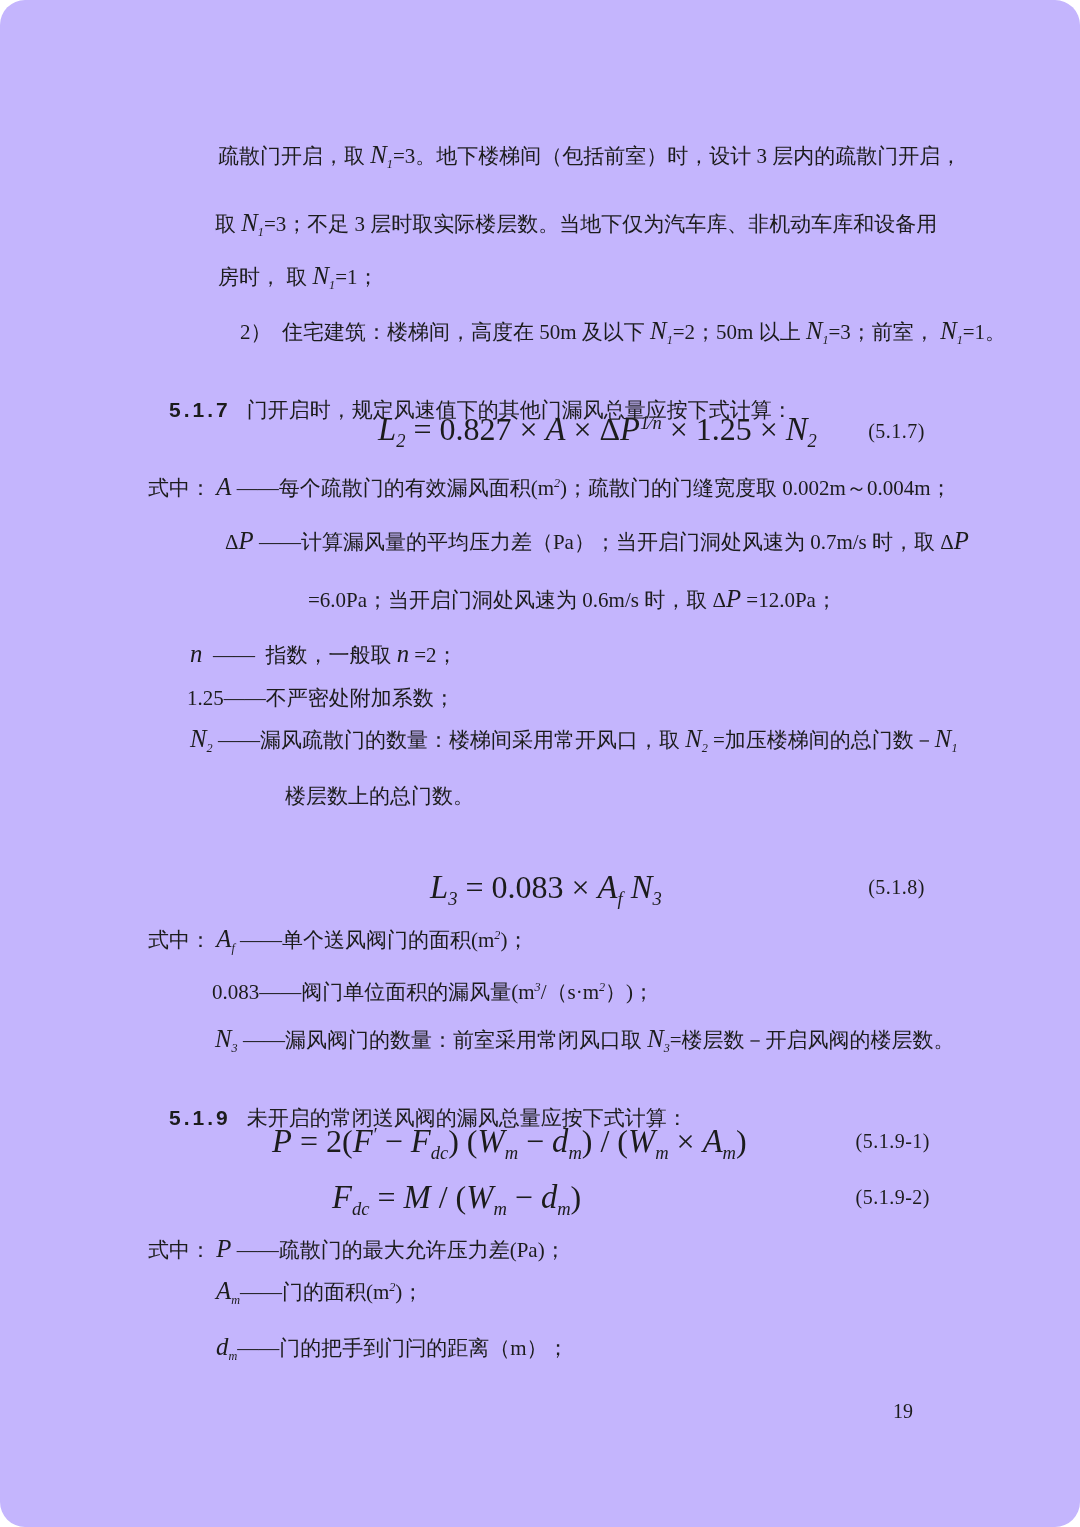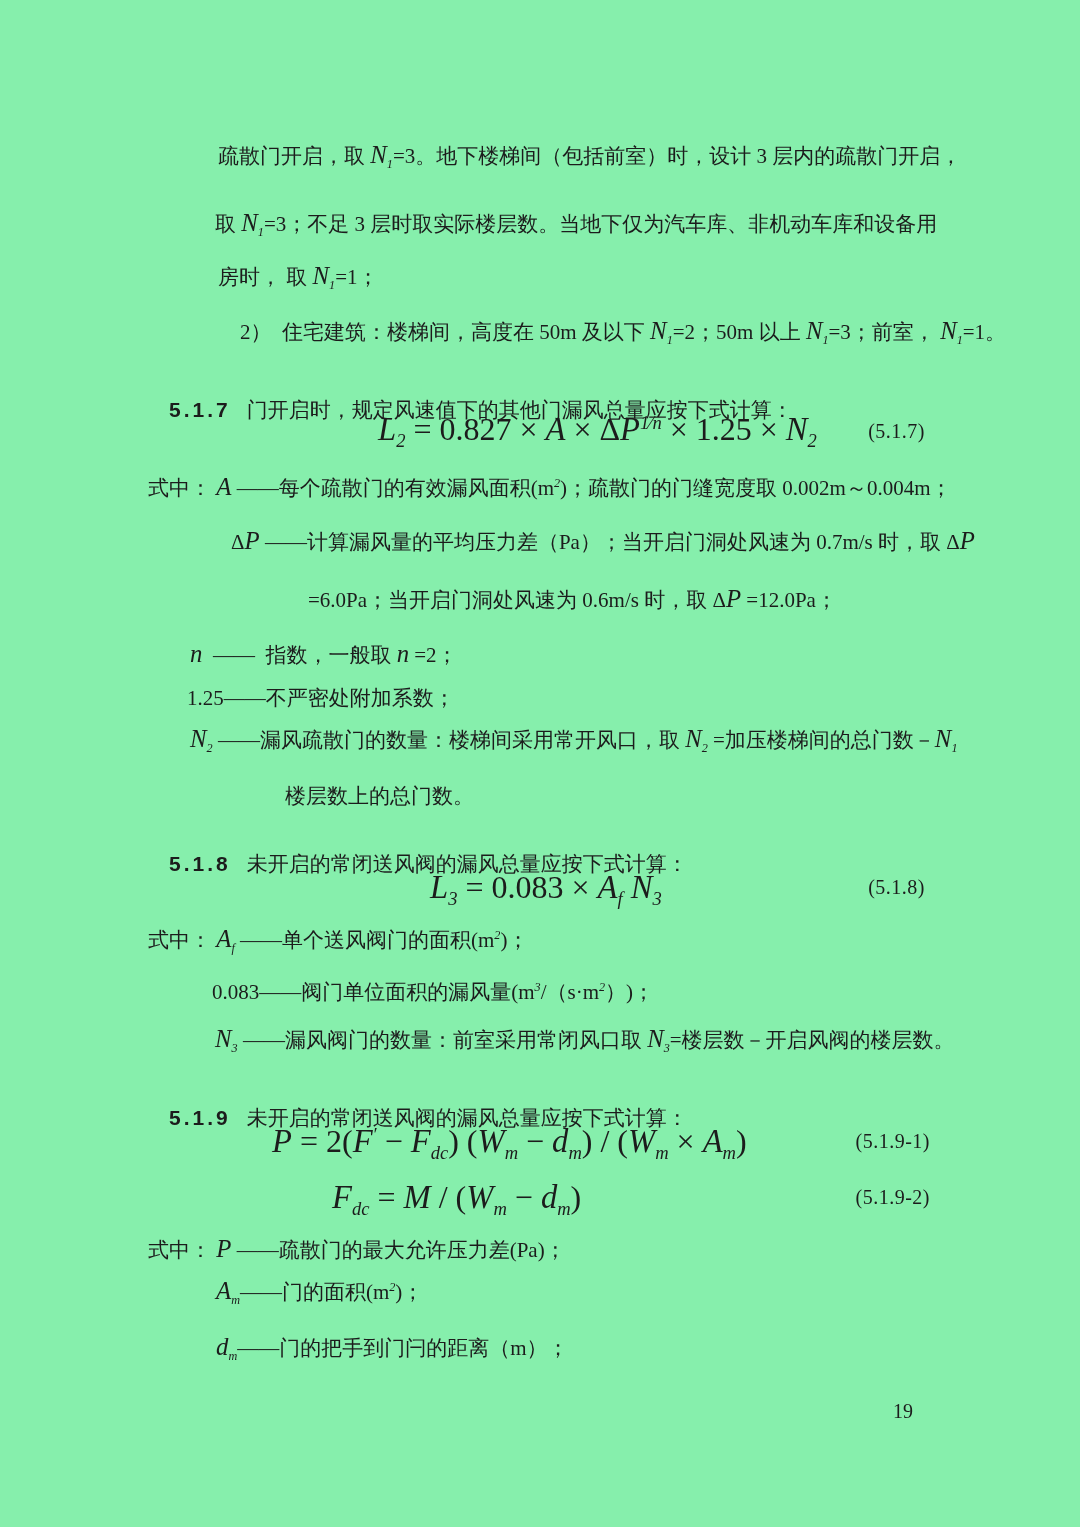--- a/index.html
+++ b/index.html
@@ -1,21 +1,21 @@
 <!DOCTYPE html>
 <html><head>
 <meta charset="utf-8">
 <style>
   html,body{margin:0;padding:0;}
   body{
     width:1080px;height:1527px;position:relative;background:#ffffff;
     font-family:"Liberation Serif","DejaVu Serif",serif;color:#1c1c1c;
     overflow:hidden;
   }
-  .page{position:absolute;inset:0;background:#86efac;}
+  .page{position:absolute;inset:0;background:#c4b5fd;border-radius:25px;}
   .line{
     position:absolute;white-space:pre;font-size:21px;line-height:1.35;
     font-family:"Liberation Serif","DejaVu Serif",serif;
   }
   .v{ 
     font-style:italic;font-size:1.18em;line-height:1;
     font-family:"Liberation Serif","DejaVu Serif",serif;
   }
   sub{font-size:0.58em;font-style:italic;vertical-align:-0.38em;line-height:0;}
   sup{font-size:0.58em;font-style:italic;vertical-align:0.62em;line-height:0;}
@@ -39,30 +39,27 @@
 
   <div class="line" style="left:240px;top:318px"><span>2）  住宅建筑：楼梯间，高度在 50m 及以下 </span><span class="v">N</span><sub>1</sub><span>=2；50m 以上 </span><span class="v">N</span><sub>1</sub><span>=3；前室， </span><span class="v">N</span><sub>1</sub><span>=1。</span></div>
 
   <div class="line" style="left:148px;top:368px">
     <span class="secnum">5.1.7</span><span>门开启时，规定风速值下的其他门漏风总量应按下式计算：</span>
   </div>
   <div class="line formula" style="left:378px;top:408px"><span class="v">L</span><sub>2</sub><span> = 0.827 × </span><span class="v">A</span><span> × Δ</span><span class="v">P</span><sup>1⁄n</sup><span> × 1.25 × </span><span class="v">N</span><sub>2</sub></div>
   <div class="line eqnum" style="right:155px;top:418px">(5.1.7)</div>
 
   <div class="line" style="left:148px;top:474px"><span>式中： </span><span class="v">A</span><span> ——每个疏散门的有效漏风面积(m</span><sup>2</sup><span>)；疏散门的门缝宽度取 0.002m～0.004m；</span></div>
-  <div class="line" style="left:231px;top:528px"><span>Δ</span><span class="v">P</span><span> ——计算漏风量的平均压力差（Pa）；当开启门洞处风速为 0.7m/s 时，取 Δ</span><span class="v">P</span></div>
+  <div class="line" style="left:225px;top:528px"><span>Δ</span><span class="v">P</span><span> ——计算漏风量的平均压力差（Pa）；当开启门洞处风速为 0.7m/s 时，取 Δ</span><span class="v">P</span></div>
   <div class="line" style="left:308px;top:586px"><span>=6.0Pa；当开启门洞处风速为 0.6m/s 时，取 Δ</span><span class="v">P</span><span> =12.0Pa；</span></div>
   <div class="line" style="left:190px;top:641px"><span class="v">n</span><span>  ——  指数，一般取 </span><span class="v">n</span><span> =2；</span></div>
   <div class="line" style="left:187px;top:684px"><span>1.25——不严密处附加系数；</span></div>
   <div class="line" style="left:190px;top:726px"><span class="v">N</span><sub>2</sub><span> ——漏风疏散门的数量：楼梯间采用常开风口，取 </span><span class="v">N</span><sub>2</sub><span> =加压楼梯间的总门数－</span><span class="v">N</span><sub>1</sub></div>
   <div class="line" style="left:285px;top:782px"><span>楼层数上的总门数。</span></div>
 
-  <div class="line" style="left:148px;top:822px">
-    <span class="secnum">5.1.8</span><span>未开启的常闭送风阀的漏风总量应按下式计算：</span>
-  </div>
   <div class="line formula" style="left:430px;top:866px"><span class="v">L</span><sub>3</sub><span> = 0.083 × </span><span class="v">A</span><sub>f</sub><span> </span><span class="v">N</span><sub>3</sub></div>
   <div class="line eqnum" style="right:155px;top:874px">(5.1.8)</div>
 
   <div class="line" style="left:148px;top:926px"><span>式中： </span><span class="v">A</span><sub>f</sub><span> ——单个送风阀门的面积(m</span><sup>2</sup><span>)；</span></div>
   <div class="line" style="left:212px;top:978px"><span>0.083——阀门单位面积的漏风量(m</span><sup>3</sup><span>/（s·m</span><sup>2</sup><span>）)；</span></div>
   <div class="line" style="left:215px;top:1026px"><span class="v">N</span><sub>3</sub><span> ——漏风阀门的数量：前室采用常闭风口取 </span><span class="v">N</span><sub>3</sub><span>=楼层数－开启风阀的楼层数。</span></div>
 
   <div class="line" style="left:148px;top:1076px">
     <span class="secnum">5.1.9</span><span>未开启的常闭送风阀的漏风总量应按下式计算：</span>
   </div>

